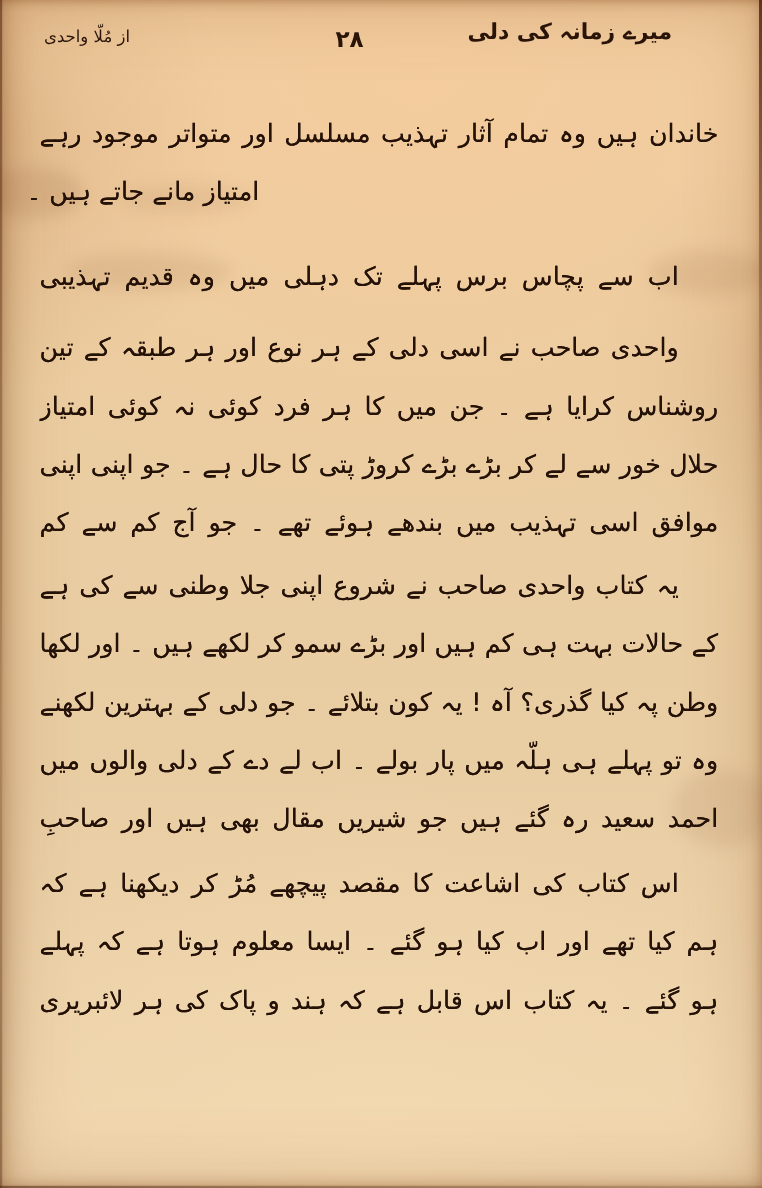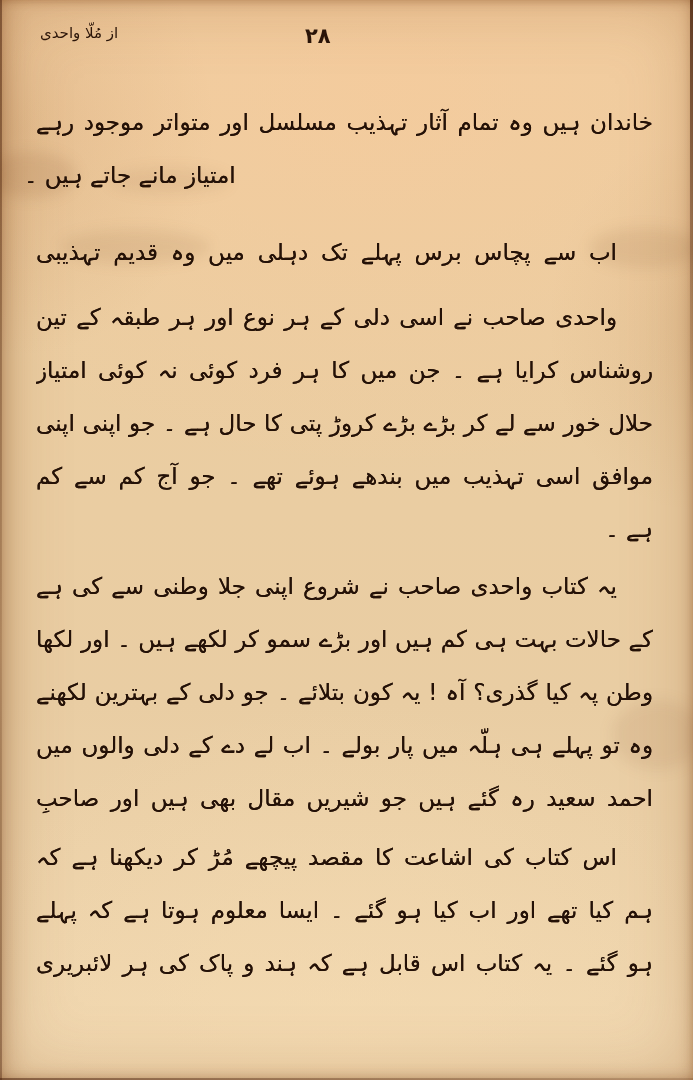--- a/index.html
+++ b/index.html
@@ -68,41 +68,41 @@
 
 <div class="page">
 
   <div class="ghost g1"></div>
   <div class="ghost g2"></div>
   <div class="ghost g3"></div>
   <div class="ghost g4"></div>
   <div class="ghost g5"></div>
 
   <div class="header">
+    <div class="hdr-title">میرے زمانہ کی دلی</div>
     <div class="hdr-num">۲۸</div>
     <div class="hdr-author">از مُلّا واحدی</div>
   </div>
 
   <div class="body-text">
 
     <div class="para p1">
       <div class="line full">خاندان ہیں وہ تمام آثار تہذیب مسلسل اور متواتر موجود رہے جو قدیم مسلمانوں کا</div>
       <div class="line center">امتیاز مانے جاتے ہیں ۔</div>
     </div>
 
     <div class="para p2">
       <div class="line full indent">اب سے پچاس برس پہلے تک دہلی میں وہ قدیم تہذیبی روایات موجود تھیں</div>
     </div>
 
     <div class="para p3">
       <div class="line full indent">واحدی صاحب نے اسی دلی کے ہر نوع اور ہر طبقہ کے تین سو افراد سے</div>
       <div class="line full">روشناس کرایا ہے ۔ جن میں کا ہر فرد کوئی نہ کوئی امتیاز رکھتا تھا ۔ ان میں حُسنا</div>
       <div class="line full">حلال خور سے لے کر بڑے بڑے کروڑ پتی کا حال ہے ۔ جو اپنی اپنی بساط کے</div>
       <div class="line full">موافق اسی تہذیب میں بندھے ہوئے تھے ۔ جو آج کم سے کم دہلی میں تو عنقا</div>
-      <div class="line">ہے ۔</div>
     </div>
 
     <div class="para p4">
       <div class="line full indent">یہ کتاب واحدی صاحب نے شروع اپنی جلا وطنی سے کی ہے ۔ مگر جلا وطنی</div>
       <div class="line full">کے حالات بہت ہی کم ہیں اور بڑے سمو کر لکھے ہیں ۔ اور لکھا ہے پھر نہ جانے</div>
       <div class="line full">وطن پہ کیا گذری؟ آہ ! یہ کون بتلائے ۔ جو دلی کے بہترین لکھنے والے تھے ۔</div>
       <div class="line full">وہ تو پہلے ہی ہلّہ میں پار بولے ۔ اب لے دے کے دلی والوں میں حضرت مولانا</div>
       <div class="line full">احمد سعید رہ گئے ہیں جو شیریں مقال بھی ہیں اور صاحبِ طرز انشا پرداز بھی ۔</div>
     </div>
 

